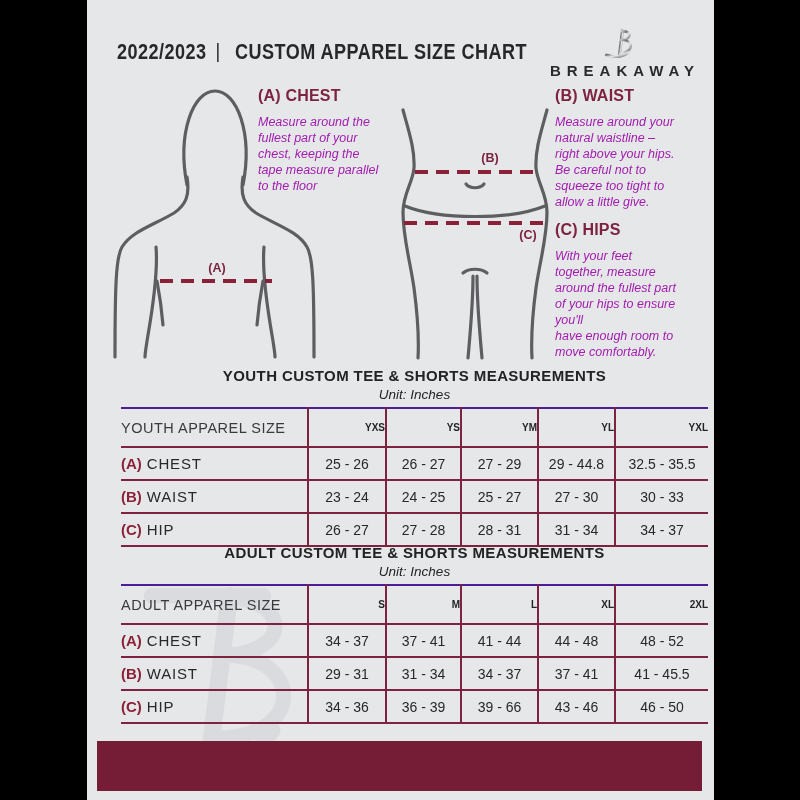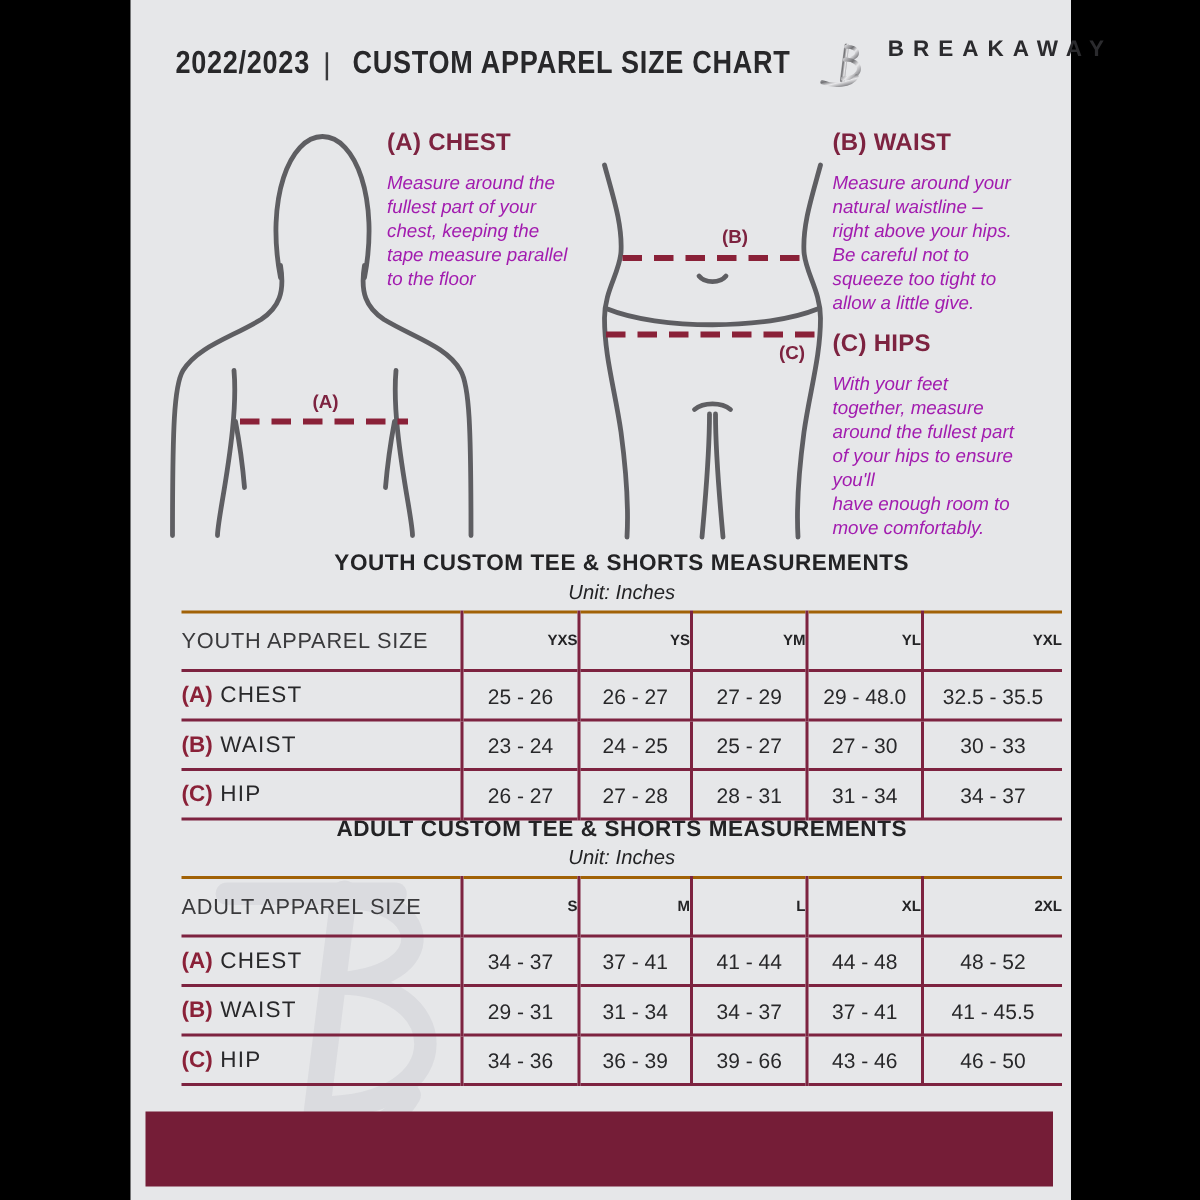--- a/index.html
+++ b/index.html
@@ -6,21 +6,21 @@
   body{width:800px;height:800px;background:#000;position:relative;overflow:hidden;
        font-family:"Liberation Sans", sans-serif;}
   .page{position:absolute;left:87px;top:0;width:627px;height:800px;background:#e6e7e9;}
 
   
   .header{position:absolute;left:0;top:24px;width:549px;display:flex;align-items:center;
           padding:0 18px 0 30px;box-sizing:border-box;}
   .h-left{display:flex;align-items:center;color:#28282a;}
   .season,.title{font-weight:700;font-size:19px;letter-spacing:.5px;transform:scale(.95,1.12);transform-origin:left center;white-space:nowrap;}
   .pipe{font-size:20px;font-weight:300;color:#3a3a3c;margin:0 14px 0 4px;}
-  .h-right{margin-left:auto;display:flex;}
+  .h-right{margin-left:auto;display:flex;align-items:center;flex-direction:column;}
   .brand{font-weight:700;font-size:15px;letter-spacing:6px;color:#2b2b2e;margin-left:8px;white-space:nowrap;}
 
   
   .fig{position:absolute;overflow:visible;}
   .fig path{fill:none;stroke:#5e5e62;stroke-width:3.2;stroke-linecap:round;}
   .fig .dash{stroke:#8a2138;stroke-width:4;stroke-dasharray:13 8;stroke-linecap:butt;}
   .dash-label{position:absolute;font-weight:700;font-size:12.5px;color:#7d2340;transform:translateX(-50%);}
 
   
   .instr{position:absolute;}
@@ -28,21 +28,21 @@
   .instr-body{margin-top:9px;font-style:italic;font-size:12.5px;line-height:16px;color:#a21caf;white-space:pre-line;}
 
   
   .sec{position:absolute;left:34px;width:587px;text-align:center;color:#232325;}
   .sec-title{font-weight:700;font-size:15px;letter-spacing:.4px;}
   .sec-unit{font-style:italic;font-size:13.5px;margin-top:3px;}
 
   
   .table-wrap{position:absolute;left:34px;width:587px;z-index:1;}
   table.size-table{border-collapse:collapse;width:587px;table-layout:fixed;}
-  .size-table thead tr{border-top:2px solid #a16207;border-bottom:2px solid #7d2340;}
+  .size-table thead tr{border-top:2px solid #4c1d95;border-bottom:2px solid #7d2340;}
   .size-table tbody tr{border-bottom:2px solid #7d2340;}
   .size-table th,.size-table td{padding:0;background:transparent;}
   .size-table th:not(.th-first),.size-table td:not(.td-first){border-left:2px solid #7d2340;}
   .size-table thead th{height:37px;}
   .size-table tbody td{height:31px;}
   .th-first{text-align:left;padding-left:15px;font-weight:400;font-size:14.5px;
             letter-spacing:.5px;color:#3a3a3c;}
   .th-size{font-weight:700;font-size:10px;color:#242426;text-align:right;}
   .td-first{text-align:left;padding-left:15px;font-size:15px;color:#28282a;}
   .td-first .key{font-weight:700;color:#8a2138;margin-right:5px;}
@@ -175,21 +175,21 @@
           <th class="th-size">YL</th>
           <th class="th-size">YXL</th>
         </tr>
       </thead>
       <tbody>
         <tr>
           <td class="td-first"><span class="key">(A)</span><span class="lbl">CHEST</span></td>
           <td class="td-val">25 - 26</td>
           <td class="td-val">26 - 27</td>
           <td class="td-val">27 - 29</td>
-          <td class="td-val">29 - 48.0</td>
+          <td class="td-val">29 - 44.8</td>
           <td class="td-val">32.5 - 35.5</td>
         </tr>
         <tr>
           <td class="td-first"><span class="key">(B)</span><span class="lbl">WAIST</span></td>
           <td class="td-val">23 - 24</td>
           <td class="td-val">24 - 25</td>
           <td class="td-val">25 - 27</td>
           <td class="td-val">27 - 30</td>
           <td class="td-val">30 - 33</td>
         </tr>

